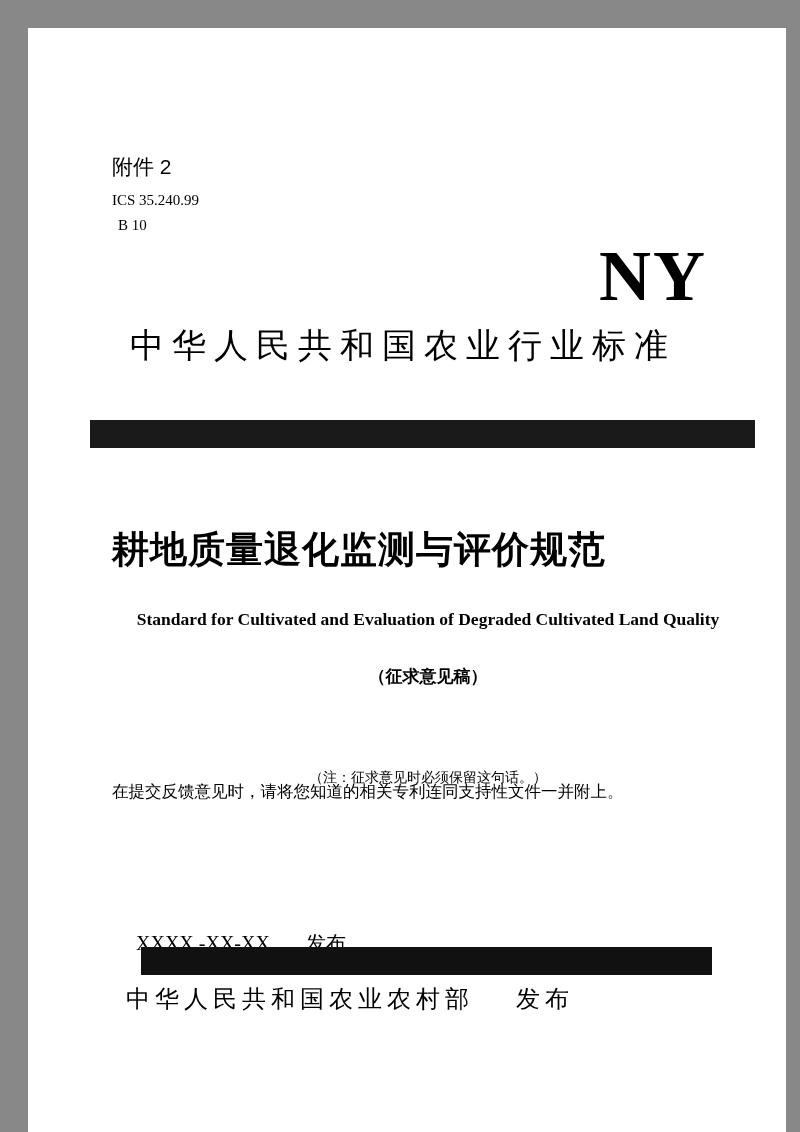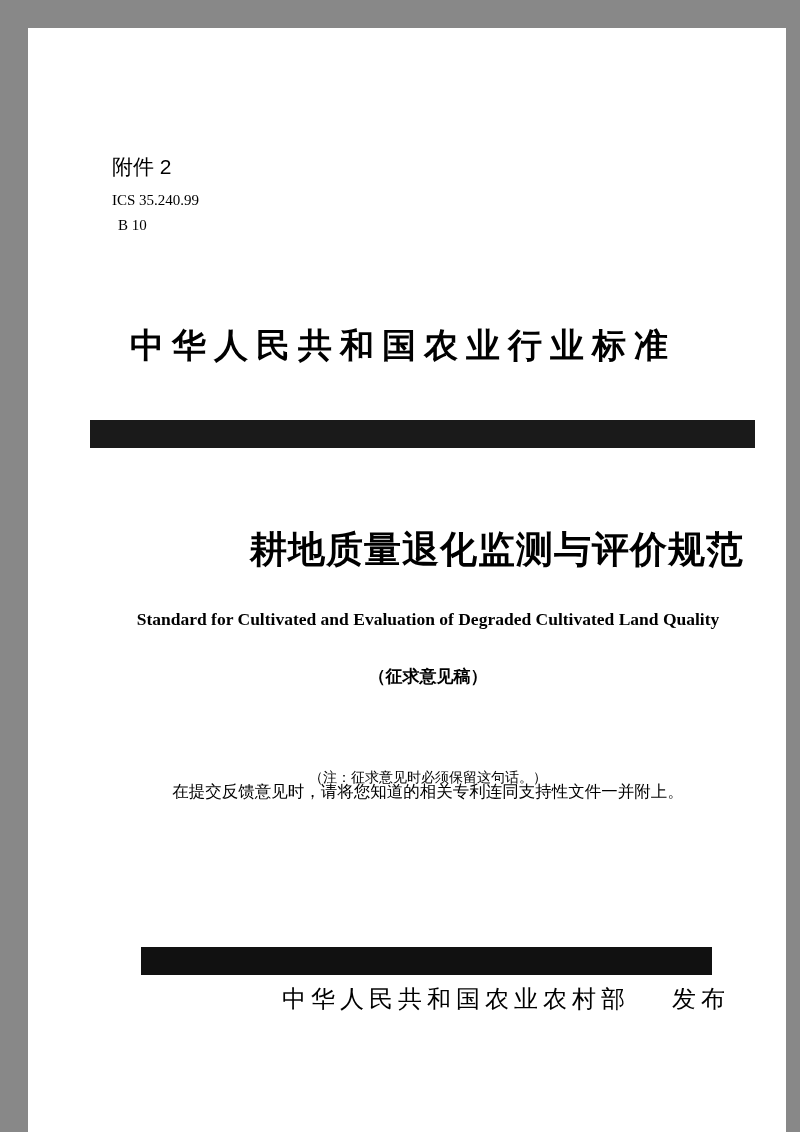--- a/index.html
+++ b/index.html
@@ -30,50 +30,49 @@
   }
   .logo {
     position: absolute; left: 555px; top: 198px; width: 140px;
     text-align: center;
     font-size: 72px; font-weight: bold; line-height: 1;
     letter-spacing: 2px;
   }
   .standard-type {
     position: absolute; left: 45px; top: 285px; width: 660px;
     text-align: center;
-    font-size: 34px; font-weight: bold; line-height: 1.1;
+    font-size: 34px; font-weight: normal; line-height: 1.1;
     letter-spacing: 8px; white-space: nowrap;
   }
   .standard-number {
     position: absolute; right: 100px; top: 362px;
     font-size: 20px; line-height: 1.2; white-space: pre;
   }
   .rule-top {
     position: absolute; left: 62px; top: 392px; width: 665px; height: 3px;
     background: #1a1a1a;
   }
   .title-cn {
     position: absolute; left: 70px; top: 487px; width: 660px;
-    text-align: right;
+    text-align: left;
     font-size: 37px; font-weight: bold; line-height: 1.15;
     letter-spacing: 1px; white-space: nowrap;
   }
   .title-en {
     position: absolute; left: 40px; top: 566px; width: 720px;
     text-align: center;
     font-size: 17.5px; font-weight: bold; line-height: 1.3;
   }
   .draft-status {
     position: absolute; left: 70px; top: 624px; width: 660px;
     text-align: center;
     font-size: 17px; font-weight: bold; line-height: 1.3;
   }
   .notice-line1 {
     position: absolute; left: 70px; top: 739px; width: 660px;
-    text-align: center;
     font-size: 16.5px; line-height: 1.3;
   }
   .notice-line2 {
     position: absolute; left: 70px; top: 726px; width: 660px;
     text-align: center;
     font-size: 14px; line-height: 1.3;
   }
   .date-issue {
     position: absolute; left: 80px; top: 889px;
     font-size: 20px; line-height: 1.2; white-space: nowrap;
@@ -82,53 +81,57 @@
     position: absolute; right: 75px; top: 889px;
     font-size: 20px; line-height: 1.2; white-space: nowrap;
   }
   .date-label { margin-left: 8px; }
   .rule-bottom {
     position: absolute; left: 113px; top: 919px; width: 571px; height: 2px;
     background: #111111;
   }
   .publisher-line {
     position: absolute; left: 70px; top: 943px; width: 660px;
-    text-align: right;
+    text-align: left;
     font-size: 24px; line-height: 1.2;
     letter-spacing: 5px; white-space: nowrap;
   }
   .publisher-action { margin-left: 14px; }
 </style>
 </head>
 <body>
 
 <div class="page">
 
   <div class="attachment sans">附件 2</div>
 
   <div class="ics serif">ICS 35.240.99</div>
 
   <div class="class-code serif">B 10</div>
 
+  <div class="logo serif">NY</div>
 
   <div class="standard-type sans">中华人民共和国农业行业标准</div>
 
 
   <div class="rule-top"></div>
 
   <div class="title-cn sans">耕地质量退化监测与评价规范</div>
 
   <div class="title-en serif">Standard for Cultivated and Evaluation of Degraded Cultivated Land Quality</div>
 
   <div class="draft-status sans">（征求意见稿）</div>
 
   <div class="notice-line1 sans">在提交反馈意见时，请将您知道的相关专利连同支持性文件一并附上。</div>
 
   <div class="notice-line2 sans">（注：征求意见时必须保留这句话。）</div>
 
+  <div class="date-issue">
+    <span class="serif">XXXX -XX-XX</span><span class="sans date-label">发布</span>
+  </div>
 
 
   <div class="rule-bottom"></div>
 
   <div class="publisher-line sans">
     <span>中华人民共和国农业农村部</span><span class="publisher-action">发布</span>
   </div>
 
 </div>
 

